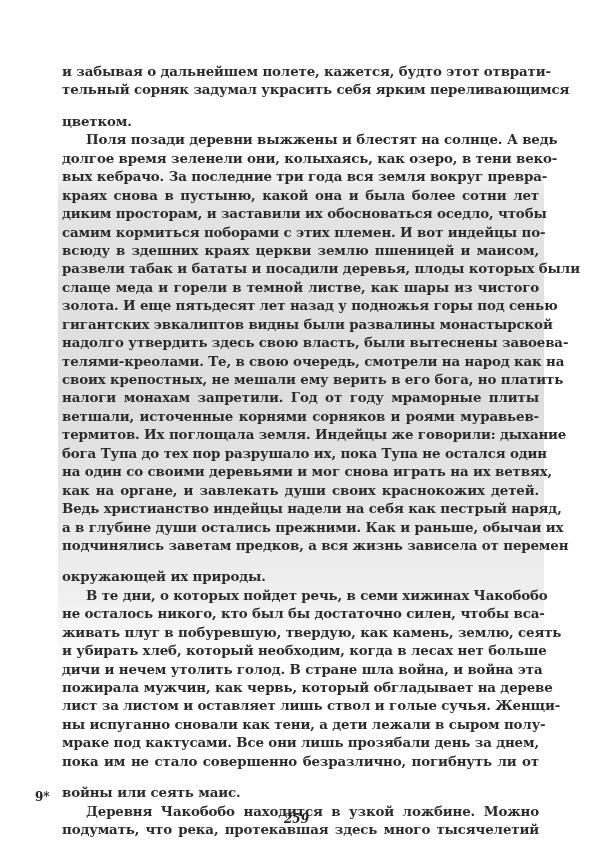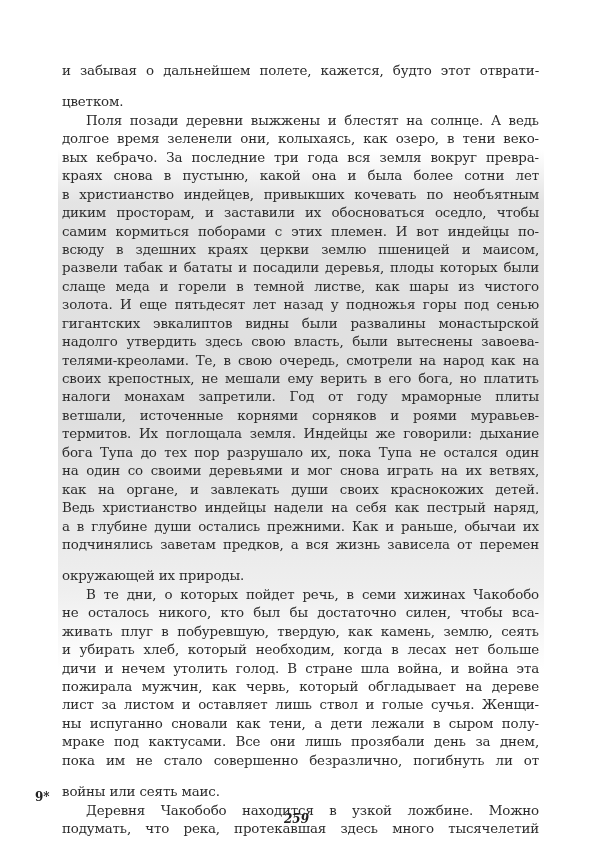--- a/index.html
+++ b/index.html
@@ -10,45 +10,45 @@
   .page-shade {
     position:absolute; left:58px; top:150px; width:486px; height:520px;
     background:linear-gradient(180deg, rgba(215,215,215,0) 0%, rgba(205,205,205,0.55) 10%, rgba(200,200,200,0.6) 50%, rgba(215,215,215,0.4) 85%, rgba(230,230,230,0) 100%);
     pointer-events:none;
   }
   .text-block {
     position:absolute; left:62px; top:62px; width:477px;
   }
   .line {
     height:18.45px; line-height:18.45px; font-size:13.4px; color:#2b2b2b;
-    white-space:nowrap; font-weight:normal; letter-spacing:-0.15px;
+    white-space:nowrap; font-weight:bold; letter-spacing:-0.15px;
     text-align:justify; text-align-last:justify;
   }
   .line.last { text-align-last:left;margin-top:13px; }
   .line.indent { padding-left:24px; }
   .footer-sig {
     position:absolute; left:35px; top:790px; font-size:12px; font-weight:bold; color:#222;
   }
   .footer-page {
     position:absolute; left:284px; top:812px; font-size:12px; font-weight:bold; font-style:italic; color:#222;
   }
 </style>
 </head>
 <body>
 
 <div class="page-shade"></div>
 
 <div class="text-block" id="text-block">
     <div class="line">и забывая о дальнейшем полете, кажется, будто этот отврати-</div>
+    <div class="line">тельный сорняк задумал украсить себя ярким переливающимся</div>
     <div class="line last">цветком.</div>
     <div class="line indent">Поля позади деревни выжжены и блестят на солнце. А ведь</div>
     <div class="line">долгое время зеленели они, колыхаясь, как озеро, в тени веко-</div>
     <div class="line">вых кебрачо. За последние три года вся земля вокруг превра-</div>
     <div class="line">краях снова в пустыню, какой она и была более сотни лет</div>
-    <div class="line">в христианство индейцев, привыкших кочевать по необъятным</div>
     <div class="line">диким просторам, и заставили их обосноваться оседло, чтобы</div>
     <div class="line">самим кормиться поборами с этих племен. И вот индейцы по-</div>
     <div class="line">всюду в здешних краях церкви землю пшеницей и маисом,</div>
     <div class="line">развели табак и бататы и посадили деревья, плоды которых были</div>
     <div class="line">слаще меда и горели в темной листве, как шары из чистого</div>
     <div class="line">золота. И еще пятьдесят лет назад у подножья горы под сенью</div>
     <div class="line">гигантских эвкалиптов видны были развалины монастырской</div>
     <div class="line">надолго утвердить здесь свою власть, были вытеснены завоева-</div>
     <div class="line">телями-креолами. Те, в свою очередь, смотрели на народ как на</div>
     <div class="line">своих крепостных, не мешали ему верить в его бога, но платить</div>

